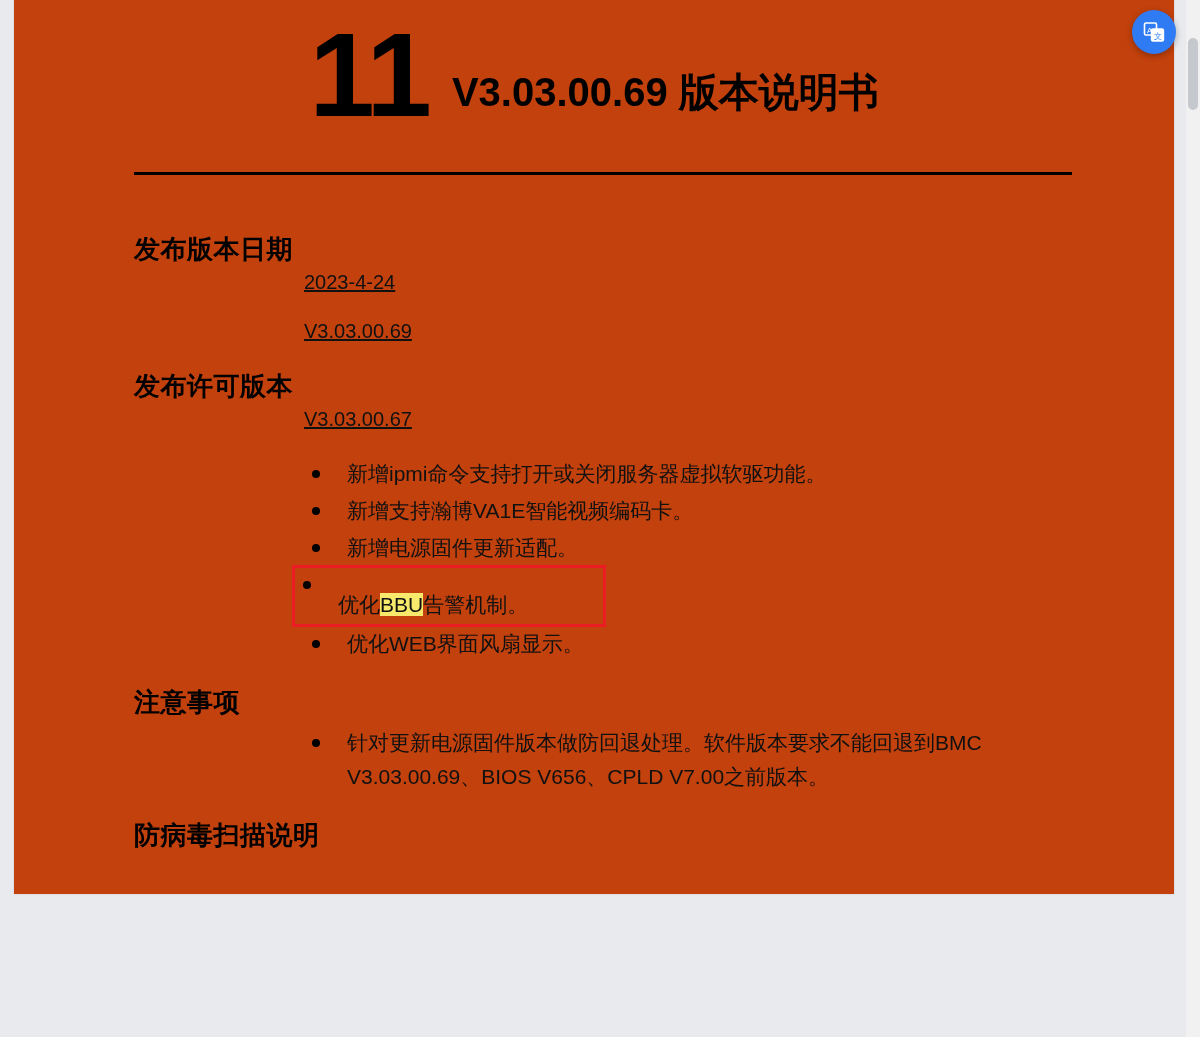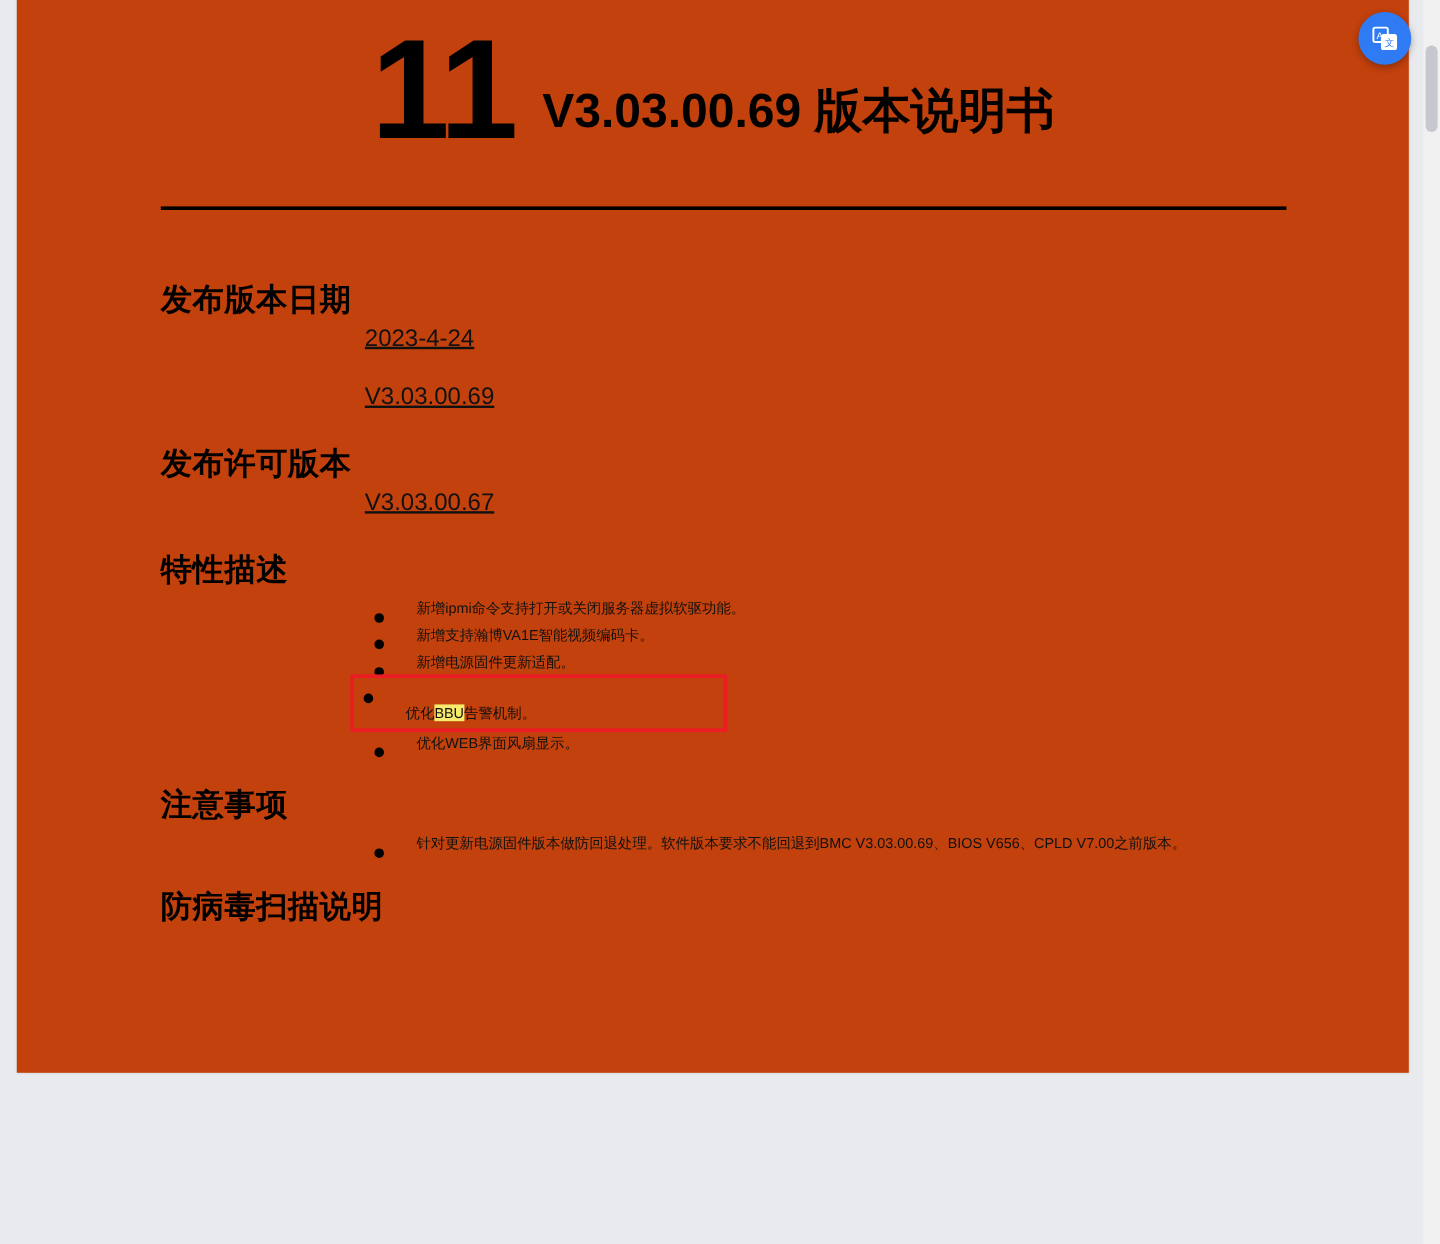--- a/index.html
+++ b/index.html
@@ -115,21 +115,21 @@
     padding-left: 170px;
     text-decoration: underline;
   }
   ul.bullets {
     list-style: none;
     margin: 6px 0 24px 0;
     padding: 0 0 0 170px;
   }
   ul.bullets li {
     position: relative;
-    font-size: 12px;
+    font-size: 21px;
     color: #111;
     line-height: 1.62;
     padding-left: 43px;
     margin-bottom: 3px;
   }
   ul.bullets li::before {
     content: "";
     position: absolute;
     left: 8px;
     top: 13px;
@@ -170,21 +170,20 @@
     <div class="content">
 
       <h2 class="sec-title">发布版本日期</h2>
       <p class="sec-body">2023-4-24</p>
 
       <p class="sec-body">V3.03.00.69</p>
 
       <h2 class="sec-title">发布许可版本</h2>
       <p class="sec-body">V3.03.00.67</p>
 
-      <h2 class="sec-title">特性描述</h2>
       <ul class="bullets">
         <li>新增ipmi命令支持打开或关闭服务器虚拟软驱功能。</li>
         <li>新增支持瀚博VA1E智能视频编码卡。</li>
         <li>新增电源固件更新适配。</li>
         <li class="boxed"><span>优化</span><span class="hl">BBU</span><span>告警机制。</span></li>
         <li>优化WEB界面风扇显示。</li>
       </ul>
 
       <h2 class="sec-title spacer-block">注意事项</h2>
       <ul class="bullets">

